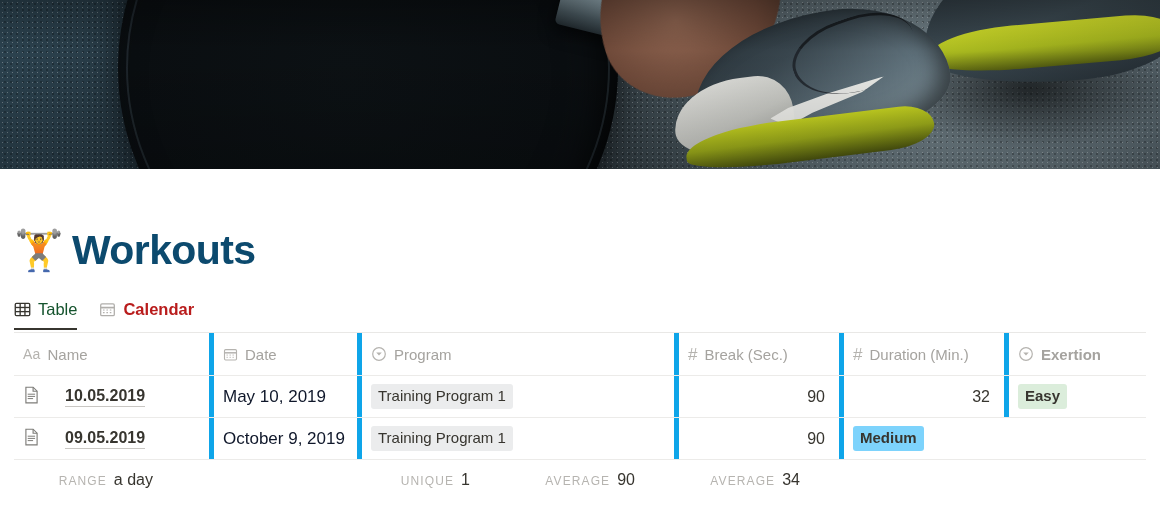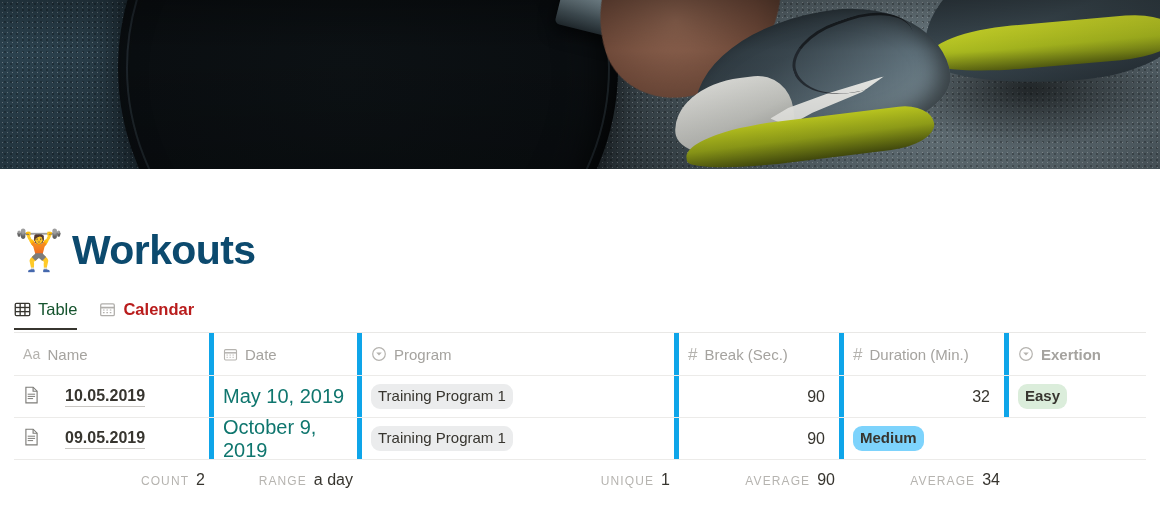--- a/index.html
+++ b/index.html
@@ -243,28 +243,28 @@
   .col-head .hash { font-size: 17px; line-height:1; }
 
   .name-cell { display:flex; align-items:flex-start; gap:25px; }
   .name-text {
     font-size: 16px;
     color: #37352f;
     font-weight: 600;
     border-bottom: 1px solid #c9c7c3;
     line-height: 1.25;
   }
-  .date-text { font-size: 20px; color: #0f766e; }
+  .date-text { font-size: 17px; color: #0f172a; }
 
   .tag {
     display: inline-block;
     font-size: 15px;
     color: #37352f;
     background: #ebeced;
-    border-radius: 9px;
+    border-radius: 3px;
     padding: 2px 7px 3px;
     line-height: 1.3;
   }
   .tag.green { background: #dbeddb; }
   .tag.yellow { background: #7dd3fc; }
 
   .num {
     width: 100%;
     text-align: right;
     font-size: 16px;
@@ -491,24 +491,20 @@
         <div class="cell c-break">
           <span class="num">90</span>
         </div>
         <div class="cell c-exer nob">
           <span class="tag yellow">Medium</span>
         </div>
       </div>
 
       <div class="summary">
 
-        <div class="sum-cell c-name">
-          <span class="sum-label">COUNT</span>
-          <span class="sum-value strong">2</span>
-        </div>
 
         <div class="sum-cell c-date">
           <span class="sum-label">RANGE</span>
           <span class="sum-value strong">a day</span>
         </div>
 
         <div class="sum-cell c-prog">
           <span class="sum-label">UNIQUE</span>
           <span class="sum-value strong">1</span>
         </div>

